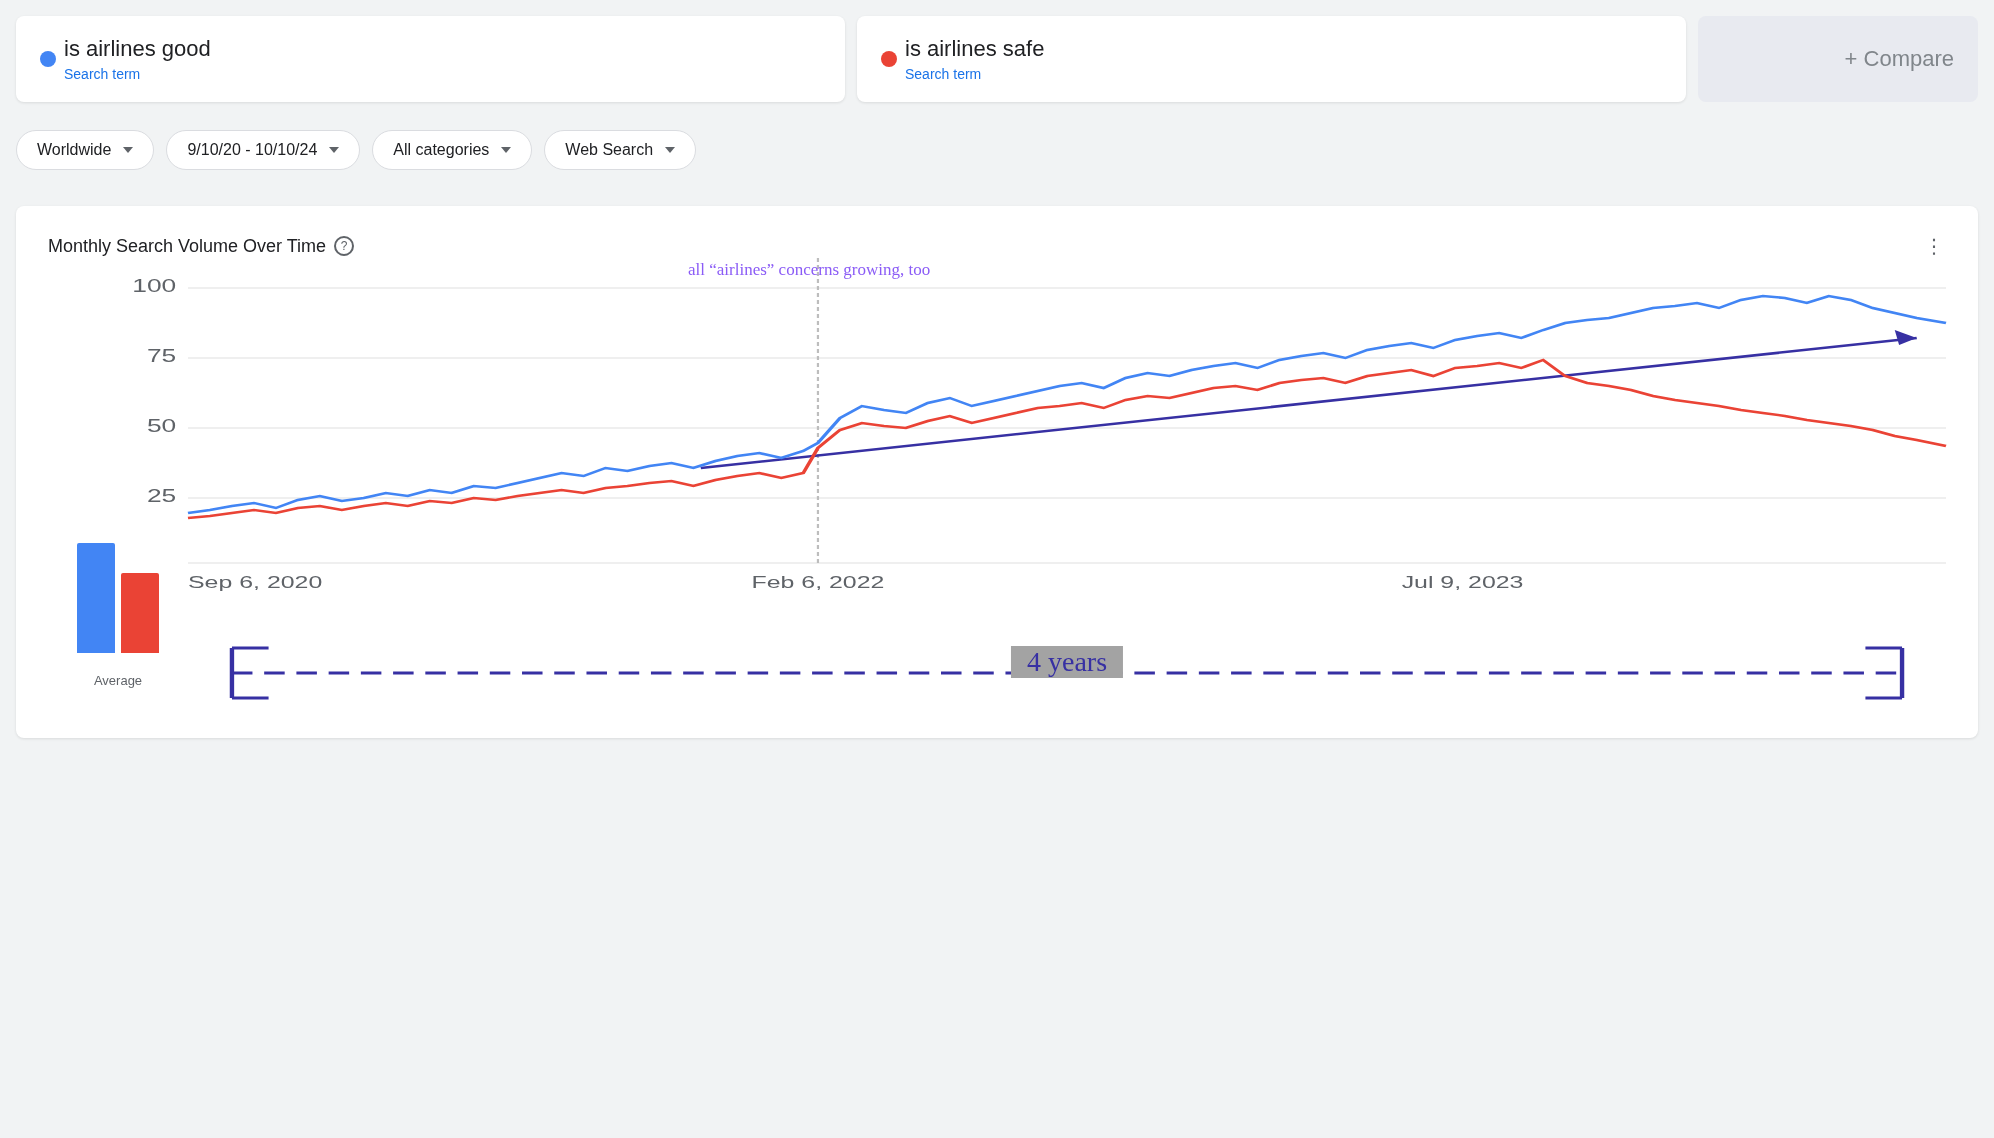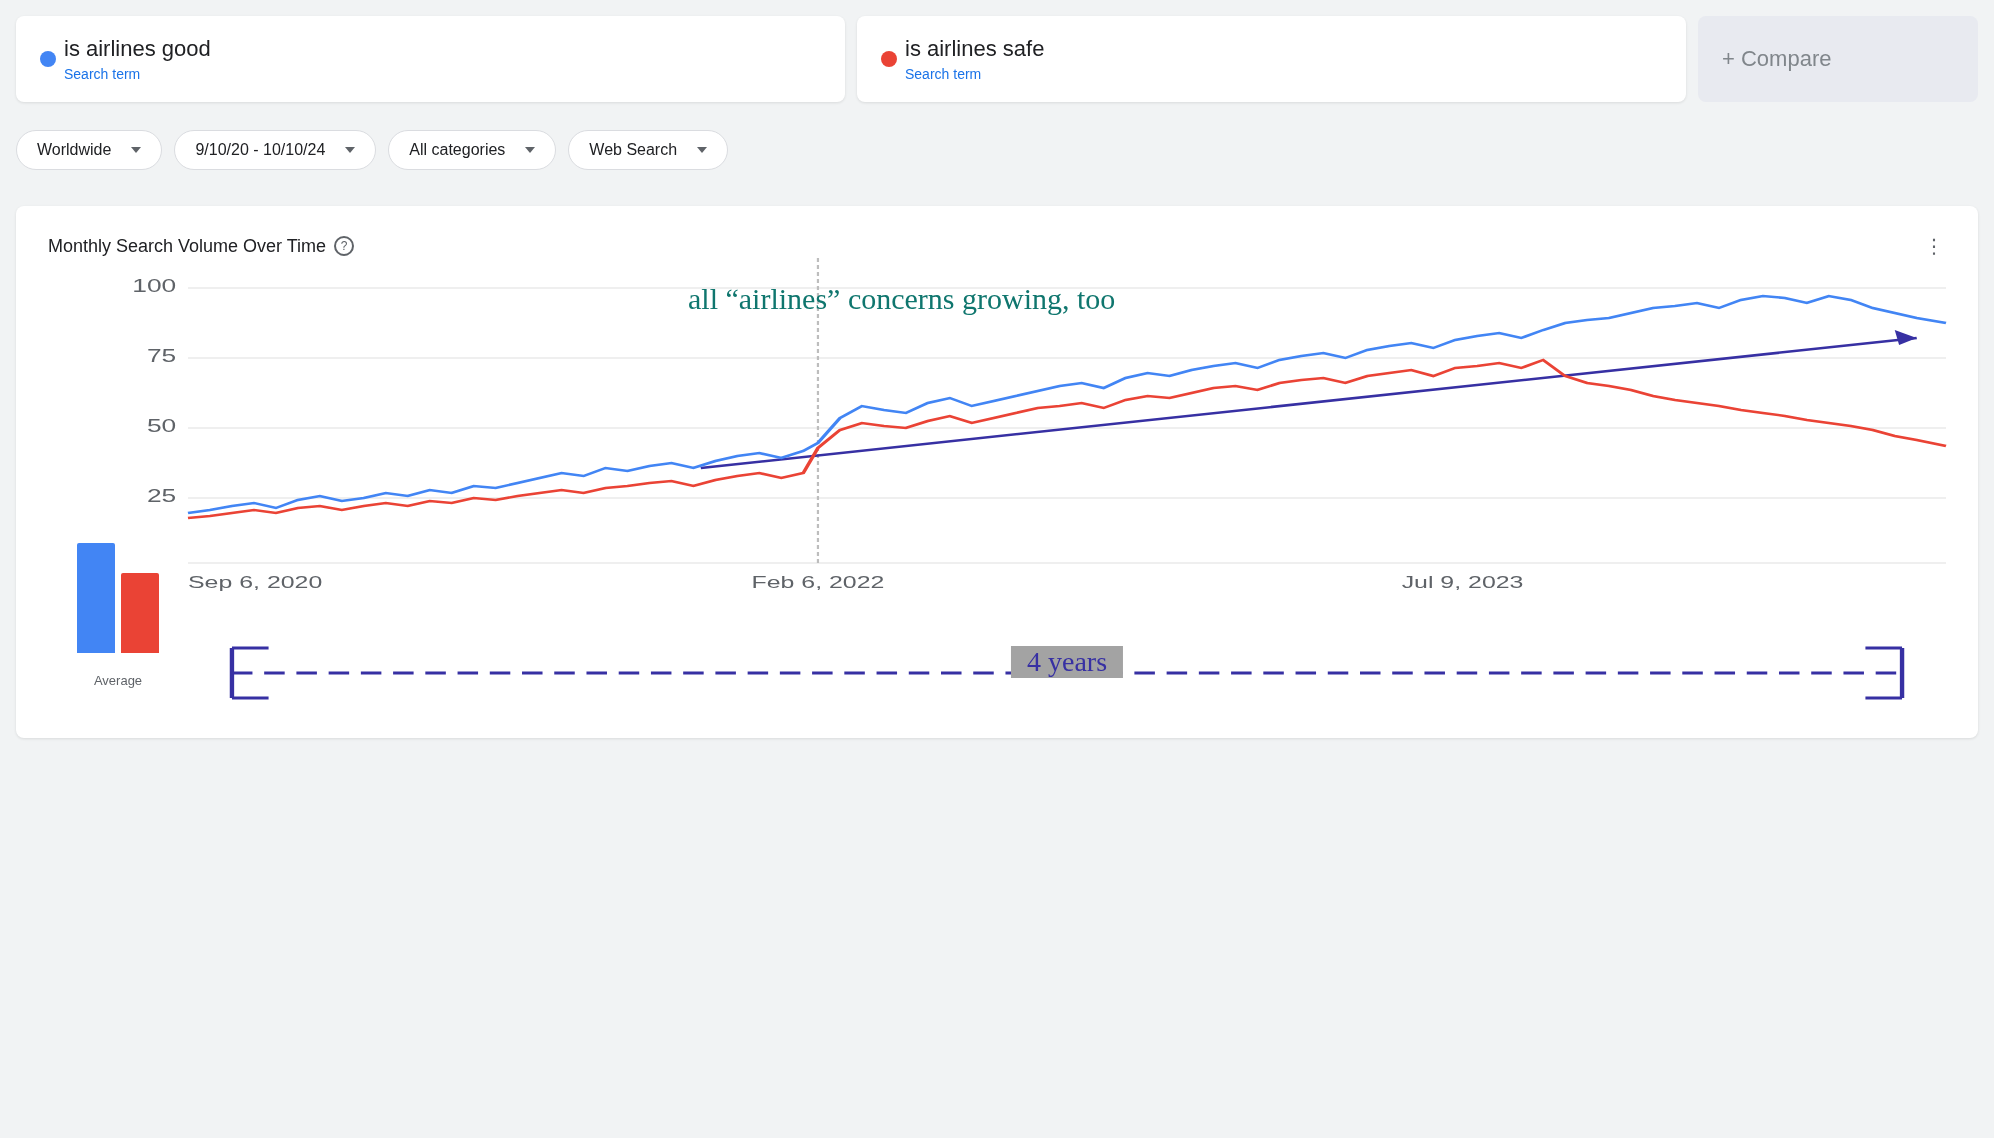--- a/index.html
+++ b/index.html
@@ -39,21 +39,21 @@
       font-size: 14px;
       color: #1a73e8;
       margin-top: 4px;
     }
     .compare-card {
       background: #e8eaf0;
       border-radius: 8px;
       padding: 20px 24px;
       display: flex;
       align-items: center;
-      justify-content: flex-start;
+      justify-content: flex-end;
       flex: 0 0 280px;
       cursor: pointer;
     }
     .compare-card .compare-text {
       font-size: 22px;
       color: #80868b;
       display: flex;
       align-items: center;
       gap: 8px;
     }
@@ -67,21 +67,21 @@
     .filter-btn {
       background: #fff;
       border: 1px solid #dadce0;
       border-radius: 24px;
       padding: 10px 20px;
       font-size: 16px;
       color: #202124;
       cursor: pointer;
       display: flex;
       align-items: center;
-      gap: 20px;
+      gap: 12px;
     }
     .chevron {
       width: 0;
       height: 0;
       border-left: 5px solid transparent;
       border-right: 5px solid transparent;
       border-top: 6px solid #5f6368;
       display: inline-block;
     }
     .chart-section {
@@ -260,25 +260,25 @@
           "></polyline>
 
         <text x="0" y="330" font-size="17" fill="#5f6368" text-anchor="start">Sep 6, 2020</text>
         <text x="430" y="330" font-size="17" fill="#5f6368" text-anchor="middle">Feb 6, 2022</text>
         <text x="870" y="330" font-size="17" fill="#5f6368" text-anchor="middle">Jul 9, 2023</text>
       </svg>
 
       
       <div style="
         position: absolute;
-        top: 24px;
+        top: 2px;
         left: 500px;
         font-family: 'Comic Sans MS', 'Chalkboard SE', cursive;
-        color: #0f766e;
-        font-size: 30px;
+        color: #8b5cf6;
+        font-size: 17px;
         white-space: nowrap;
         pointer-events: none;
       ">
         <span>all “airlines” concerns growing, too</span>
       </div>
 
       
       <div style="
         position: relative;
         margin-top: 16px;

